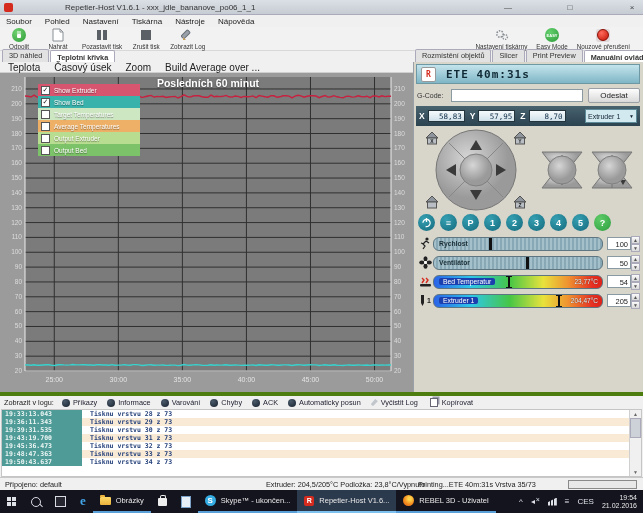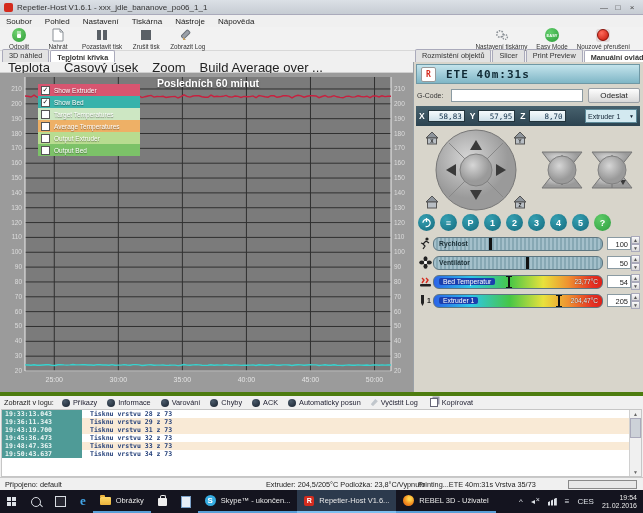--- a/index.html
+++ b/index.html
@@ -1,20 +1,20 @@
 <!DOCTYPE html>
 <html><head>
 <meta charset="utf-8">
 <style>
   html,body{margin:0;padding:0;}
   body{width:643px;height:513px;position:relative;overflow:hidden;
        font-family:"Liberation Sans",sans-serif;background:#f0f0f0;font-size:8px;color:#222;}
   
   .titlebar{position:absolute;left:0;top:0;width:643px;height:15px;background:linear-gradient(#dbe0e6,#c6ccd3);
-            display:flex;align-items:center;padding:0 4px;box-sizing:border-box;border-bottom:1px solid #aab;}
+            display:flex;align-items:center;padding:0 4px;box-sizing:border-box;border-bottom:1px solid #aab;gap:48px;}
   .app-ico{width:9px;height:9px;background:#d42b1e;border-radius:2px;margin-right:4px;flex:0 0 auto;}
   .title-text{font-size:8px;color:#333;white-space:nowrap;overflow:hidden;flex:1;}
   .winbtn{width:14px;text-align:center;color:#444;font-size:8px;cursor:default;}
   .menubar{position:absolute;left:0;top:15px;width:643px;height:12px;background:#f0f0f0;display:flex;align-items:center;padding-left:6px;box-sizing:border-box;}
   .menu-item{margin-right:13px;font-size:8px;color:#222;}
   .toolbar{position:absolute;left:0;top:27px;width:643px;height:24px;background:#f2f2f2;border-bottom:1px solid #d8d8d8;display:flex;align-items:flex-start;padding:1px 4px 0 4px;box-sizing:border-box;}
   .tbtn{display:flex;flex-direction:column;align-items:center;margin-right:9px;min-width:30px;}
   .ticon{width:15px;height:14px;display:flex;align-items:center;justify-content:center;}
   .tlabel{font-size:6.3px;color:#333;margin-top:1px;white-space:nowrap;}
   .toolbar-right{margin-left:auto;display:flex;}
@@ -24,21 +24,21 @@
   .emerg i{display:block;width:10px;height:10px;border-radius:50%;background:radial-gradient(circle at 35% 30%,#ff6a5a,#c21407);border:1px solid #8a0f06;}
   
   .tabrow{position:absolute;left:0;top:51px;width:643px;height:11px;border-bottom:4px solid #0f172a;background:#f0f0f0;}
   .tabs-left{position:absolute;left:2px;bottom:0;display:flex;}
   .tabs-right{position:absolute;left:415px;bottom:0;display:flex;}
   .tab{font-size:7.3px;padding:1px 6px;border:1px solid #aab;border-bottom:none;background:#e2e2e2;color:#333;margin-right:1px;border-radius:2px 2px 0 0;white-space:nowrap;}
   .tab.active{background:#fff;font-weight:bold;position:relative;top:1px;padding-top:2px;}
   
   .chart-pane{position:absolute;left:0;top:62px;width:413px;height:330px;background:#9b9b9b;}
   .chart-menu{height:11px;background:#f0f0f0;display:flex;align-items:center;padding-left:8px;border-bottom:1px solid #cfcfcf;box-sizing:border-box;}
-  .chart-menu span{margin-right:14px;font-size:13px;color:#222;}
+  .chart-menu span{margin-right:14px;font-size:10px;color:#222;}
   #chart-svg{position:absolute;left:0;top:11px;}
   .ax{font-size:6.5px;fill:#dcdcdc;font-family:"Liberation Sans",sans-serif;}
   .ax2{font-size:7px;fill:#e3e3e3;font-family:"Liberation Sans",sans-serif;}
   .chart-title{position:absolute;left:208px;top:15px;transform:translateX(-50%);color:#fff;font-weight:bold;font-size:10.5px;text-shadow:0 1px 2px rgba(0,0,0,.5);white-space:nowrap;}
   .chart-legend{position:absolute;left:38px;top:22px;width:102px;}
   .lg-row{height:12px;display:flex;align-items:center;padding-left:3px;box-sizing:border-box;}
   .lg-box{width:7px;height:7px;background:#fff;border:1px solid #555;margin-right:4px;font-size:7px;line-height:6px;color:#222;text-align:center;flex:0 0 auto;}
   .lg-label{font-size:6.5px;color:#fff;text-shadow:0 1px 1px rgba(0,0,0,.45);white-space:nowrap;}
   
   .control-pane{position:absolute;left:413px;top:62px;width:230px;height:330px;background:#d8d5cb;border-left:1px solid #9aa0a6;box-sizing:border-box;}
@@ -583,20 +583,24 @@
   <div class="log-body">
     <div id="log-rows">
         <div class="log-row">
           <span class="log-time">19:33:13.043</span>
           <span class="log-text">Tisknu vrstvu 28 z 73</span>
         </div>
         <div class="log-row alt">
           <span class="log-time">19:36:11.343</span>
           <span class="log-text">Tisknu vrstvu 29 z 73</span>
         </div>
+        <div class="log-row">
+          <span class="log-time">19:39:31.535</span>
+          <span class="log-text">Tisknu vrstvu 30 z 73</span>
+        </div>
         <div class="log-row alt">
           <span class="log-time">19:43:19.700</span>
           <span class="log-text">Tisknu vrstvu 31 z 73</span>
         </div>
         <div class="log-row">
           <span class="log-time">19:45:36.473</span>
           <span class="log-text">Tisknu vrstvu 32 z 73</span>
         </div>
         <div class="log-row alt">
           <span class="log-time">19:48:47.363</span>

